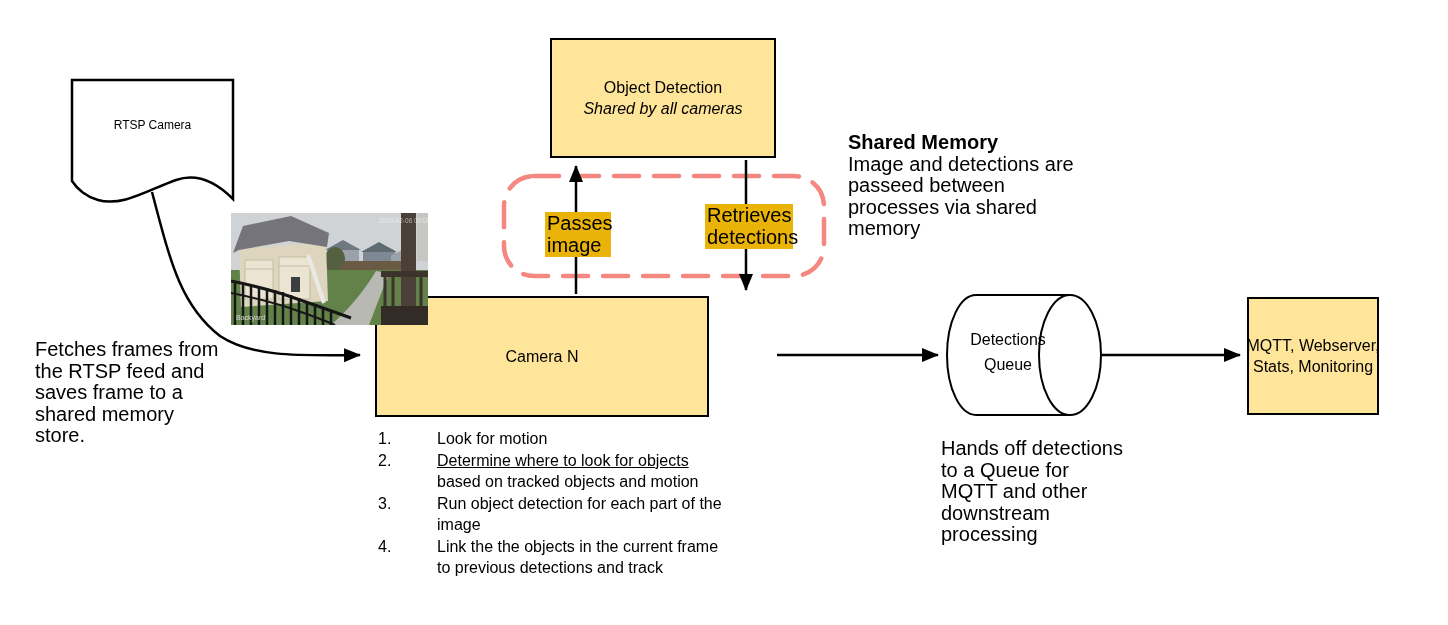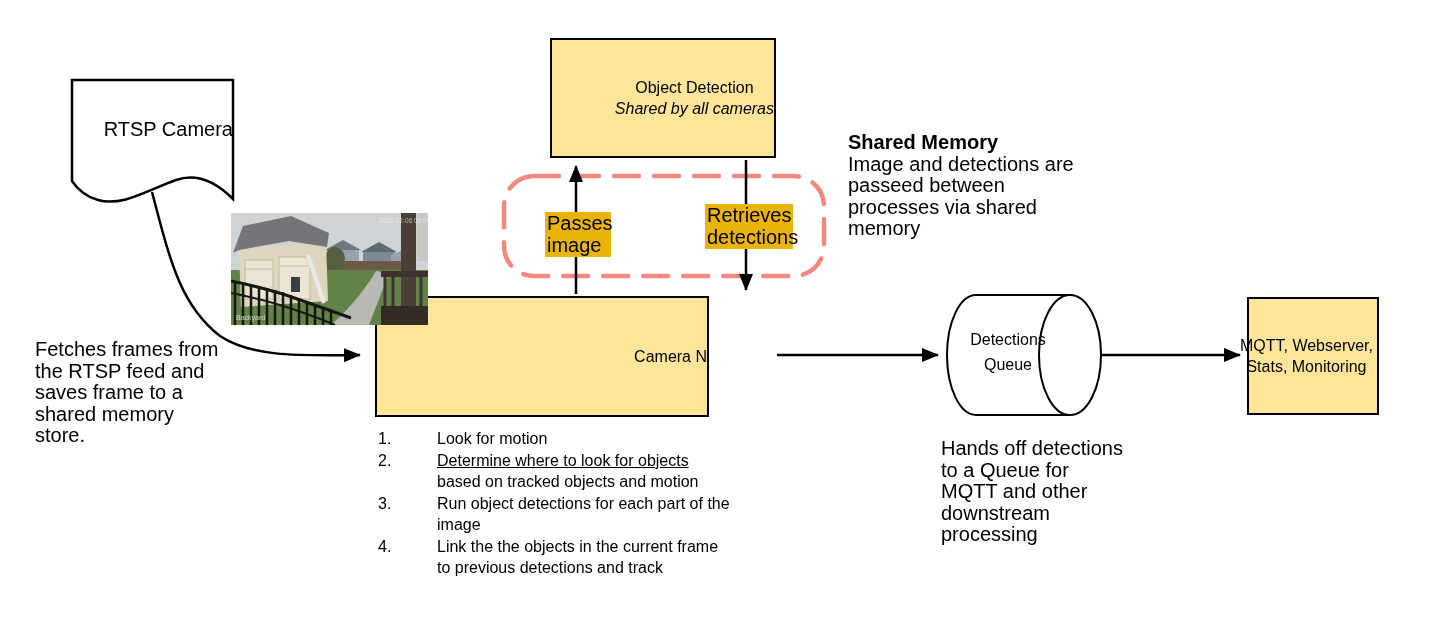--- a/index.html
+++ b/index.html
@@ -6,30 +6,30 @@
   .canvas{
     position:relative;width:1448px;height:625px;background:#ffffff;overflow:hidden;
     font-family:"Liberation Sans","DejaVu Sans",sans-serif;color:#000;
   }
   .layer{position:absolute;left:0;top:0;width:1448px;height:625px;}
   svg.layer{pointer-events:none;}
   .z1{z-index:1}.z2{z-index:2}.z3{z-index:3}.z4{z-index:4}
 
   .box{
     position:absolute;border:2px solid #000;background:#ffe599;
-    display:flex;align-items:center;justify-content:flex-end;text-align:center;
+    display:flex;align-items:center;justify-content:center;text-align:center;
     font-size:16px;line-height:21px;box-sizing:border-box;
   }
   .note{position:absolute;font-size:20px;line-height:21.5px;}
   .note .title{font-weight:bold;}
   .lbl-mask{position:absolute;background:#eab308;font-size:20px;line-height:21.5px;padding:1px 2px;}
   .italic{font-style:italic;}
 
   
-  #rtsp-label{position:absolute;left:72px;top:118px;width:161px;text-align:right;font-size:20px;}
+  #rtsp-label{position:absolute;left:72px;top:118px;width:161px;text-align:center;font-size:12px;}
   #obj-box{left:550px;top:38px;width:226px;height:120px;}
   #cam-box{left:375px;top:296px;width:334px;height:121px;}
   #mqtt-box{left:1247px;top:297px;width:132px;height:118px;padding:4px;}
   #queue-label{position:absolute;left:945px;top:327px;width:126px;text-align:center;font-size:16px;line-height:25px;}
   #passes-label{left:545px;top:212px;width:62px;}
   #retrieves-label{left:705px;top:204px;width:84px;}
   #sharedmem-note{left:848px;top:132px;width:230px;}
   #fetch-note{left:35px;top:339px;width:200px;}
   #handsoff-note{left:941px;top:438px;width:200px;}
 
@@ -144,21 +144,21 @@
         <div class="step-row">
           <div class="num">2.</div>
           <div>
             <div style="white-space: nowrap; text-decoration: underline;">Determine where to look for objects</div>
             <div style="white-space: nowrap;">based on tracked objects and motion</div>
           </div>
         </div>
         <div class="step-row">
           <div class="num">3.</div>
           <div>
-            <div style="white-space: nowrap;">Run object detections for each part of the</div>
+            <div style="white-space: nowrap;">Run object detection for each part of the</div>
             <div style="white-space: nowrap;">image</div>
           </div>
         </div>
         <div class="step-row">
           <div class="num">4.</div>
           <div>
             <div style="white-space: nowrap;">Link the the objects in the current frame</div>
             <div style="white-space: nowrap;">to previous detections and track</div>
           </div>
         </div>

